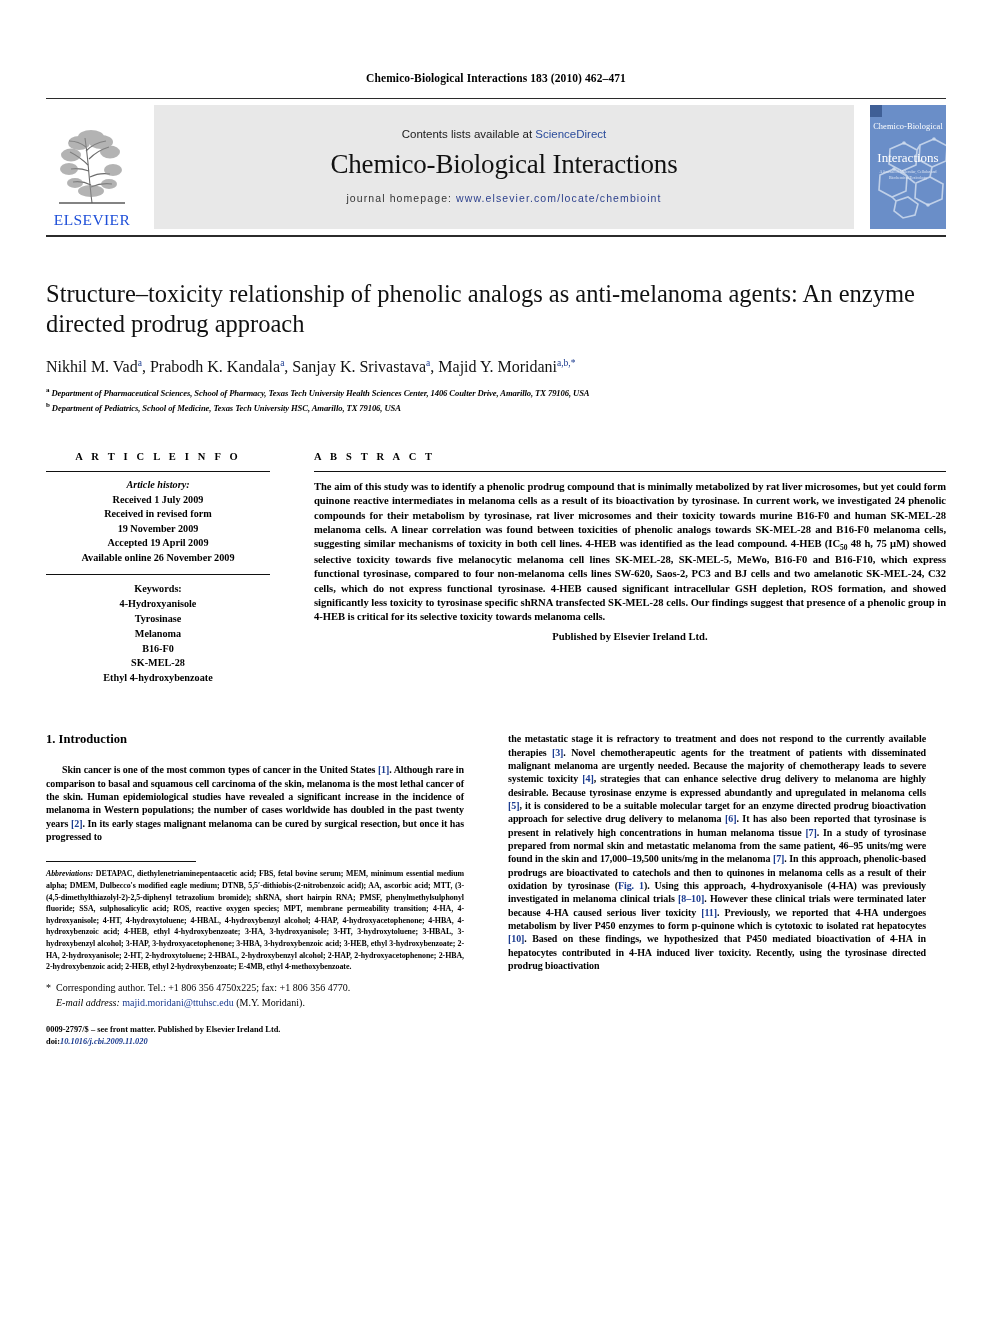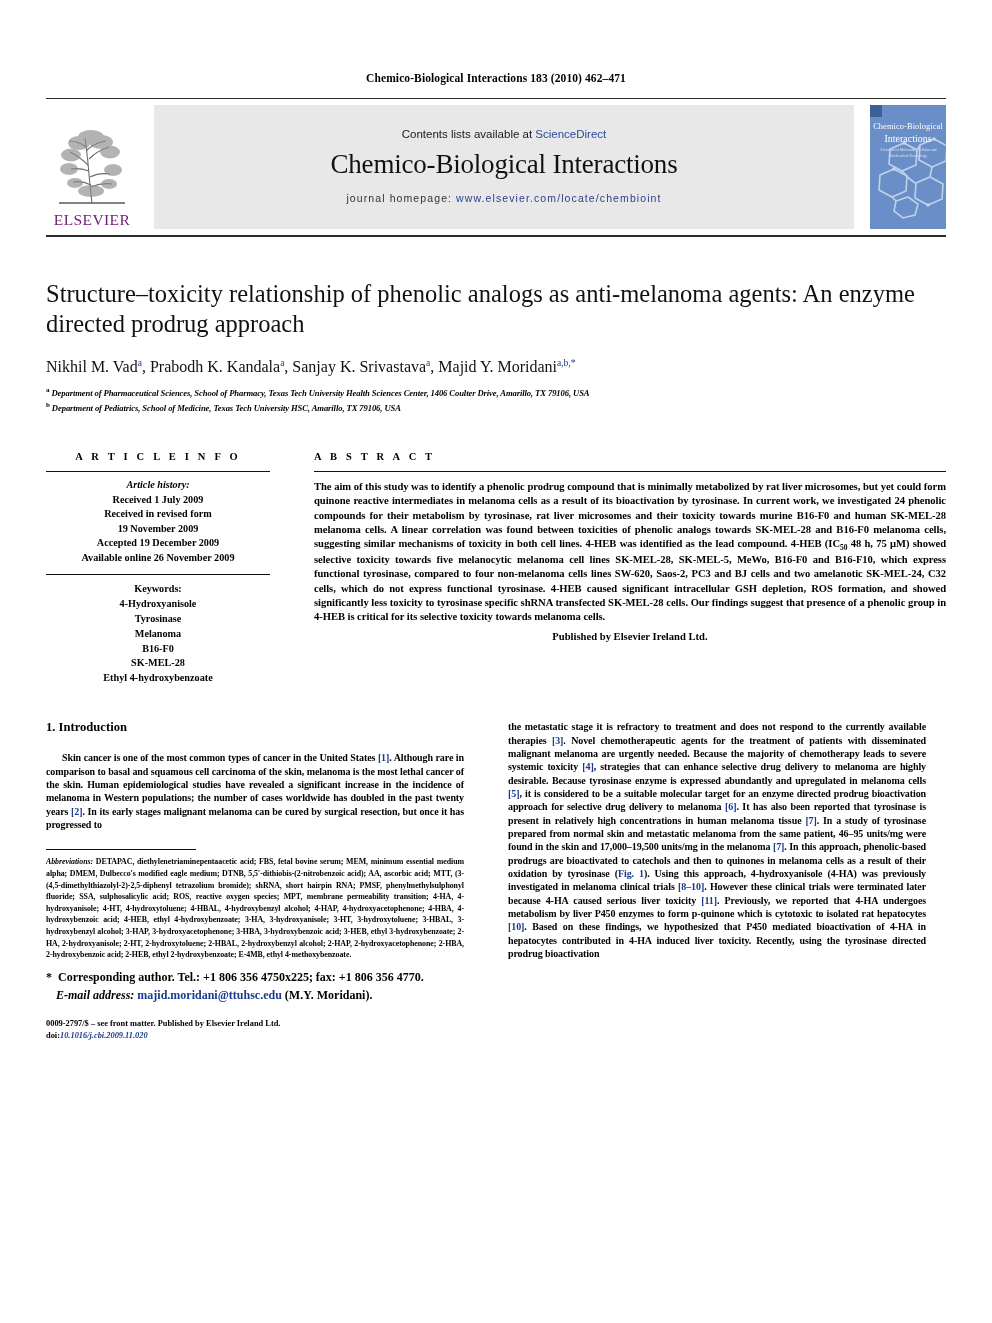--- a/index.html
+++ b/index.html
@@ -21,21 +21,21 @@
   
   .masthead{
     margin-top:14px;
     border-top:1.6px solid #2b2b2b;
     display:flex;align-items:stretch;height:124px;
     padding-top:6px;
   }
   .elsevier-logo{width:92px;display:flex;flex-direction:column;align-items:center;justify-content:flex-end;padding-bottom:2px;}
   .elsevier-logo svg{display:block;}
   .elsevier-word{
-    color:#701a75;font-family:"Liberation Serif",serif;font-size:15.5px;
+    color:#1d4ed8;font-family:"Liberation Serif",serif;font-size:15.5px;
     letter-spacing:.4px;line-height:1;margin-top:1px;font-weight:400;
   }
   .journal-band{
     flex:1;background:#e8e8e8;margin:0 16px;
     display:flex;flex-direction:column;align-items:center;justify-content:center;
     padding:6px 0 8px;
   }
   .contents-line{font-family:"Liberation Sans",sans-serif;font-size:11.5px;color:#1a1a1a;margin-bottom:9px;}
   .contents-line .sd{color:#2b4c9b;}
   .journal-name{
@@ -43,21 +43,21 @@
     letter-spacing:-.2px;margin-bottom:12px;
   }
   .homepage{font-family:"Liberation Sans",sans-serif;font-size:10.5px;letter-spacing:1.1px;color:#333;}
   .homepage .url{color:#2b3f8c;}
   .cover{
     width:76px;background:#6a8ec8;position:relative;overflow:hidden;
     display:flex;flex-direction:column;align-items:center;
   }
   .cover svg{position:absolute;left:0;top:0;}
   .cover-t1{position:relative;color:#fff;font-size:8.4px;margin-top:17px;letter-spacing:.1px;white-space:nowrap;}
-  .cover-t2{position:relative;color:#fff;font-size:10px;margin-top:2px;}
+  .cover-t2{position:relative;color:#fff;font-size:13px;margin-top:19px;}
   .cover-t3{position:relative;color:#dfe7f4;font-size:3.9px;margin-top:4px;text-align:center;line-height:1.45;}
   .rule-thick{border-top:2.4px solid #2b2b2b;margin-top:6px;}
 
   
   .title{
     font-size:24.5px;line-height:1.23;margin-top:42px;color:#111;
   }
   .authors{font-size:16px;margin-top:18px;color:#111;}
   .authors sup{font-size:9.5px;color:#1a3a8f;vertical-align:super;}
   .affil{font-size:8.6px;font-style:italic;font-weight:bold;margin-top:9px;line-height:1.5;letter-spacing:-.1px;}
@@ -77,40 +77,40 @@
   .kw{font-size:10.2px;line-height:1.46;padding-top:7px;font-weight:bold;}
   .abs p{
     margin:0;padding-top:8px;font-size:10.6px;line-height:1.345;
     text-align:justify;font-weight:bold;letter-spacing:-.05px;
   }
   .abs .pub{text-align:center;margin-top:7px;font-size:10.6px;font-weight:bold;}
   sub{font-size:7.5px;}
 
   
   .body{display:flex;margin-top:34px;}
-  .col{width:440px;box-sizing:border-box;}
+  .col{width:440px;box-sizing:border-box;margin-top:12px;}
   .col.left{padding-right:22px;}
   .col.right{padding-left:22px;}
   .h1{font-size:12.6px;font-weight:bold;margin:0 0 16px 0;}
   .bodytext{
     font-size:10px;line-height:1.335;text-align:justify;margin:0;
     font-weight:bold;letter-spacing:-.1px;
   }
   .bodytext.indent{text-indent:16px;}
   .ref{color:#1a3a8f;}
 
   
   .foot{margin-top:18px;}
   .foot-rule{border-top:1px solid #111;width:150px;margin-bottom:6px;}
   .foot-text{
     font-size:7.9px;line-height:1.47;text-align:justify;font-weight:bold;
     letter-spacing:-.05px;
   }
   .foot-text .lead{font-style:italic;}
-  .foot-corr{font-size:12px;line-height:1.5;font-weight:bold;margin-top:7px;padding-left:10px;text-indent:-10px;}
+  .foot-corr{font-size:10px;line-height:1.5;font-weight:normal;margin-top:7px;padding-left:10px;text-indent:-10px;}
   .foot-corr .em{font-style:italic;}
   .mail{color:#1a3a8f;}
   .imprint{margin-top:14px;font-size:8.4px;line-height:1.5;font-weight:bold;}
   .doi{color:#1a3a8f;font-style:italic;}
 </style>
 </head>
 <body>
 
 <div class="page">
 
@@ -206,21 +206,21 @@
   <div class="infoabs">
 
     <div class="info">
       <div class="sechead">A R T I C L E    I N F O</div>
       <div class="hr"></div>
       <div class="info-block">
         <div class="it">Article history:</div>
         <div>Received 1 July 2009</div>
         <div>Received in revised form</div>
         <div>19 November 2009</div>
-        <div>Accepted 19 December 2009</div>
+        <div>Accepted 19 April 2009</div>
         <div>Available online 26 November 2009</div>
       </div>
       <div class="hr"></div>
       <div class="kw">
         <div class="it">Keywords:</div>
         <div>4-Hydroxyanisole</div>
         <div>Tyrosinase</div>
         <div>Melanoma</div>
         <div>B16-F0</div>
         <div>SK-MEL-28</div>

